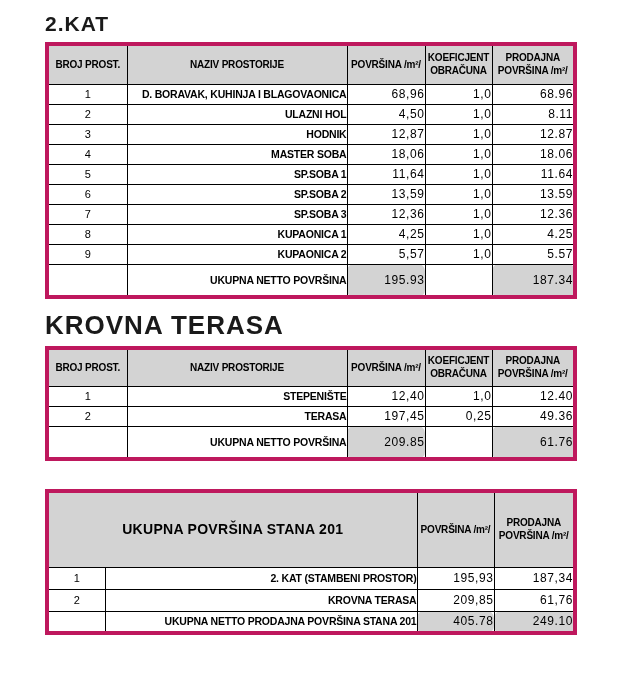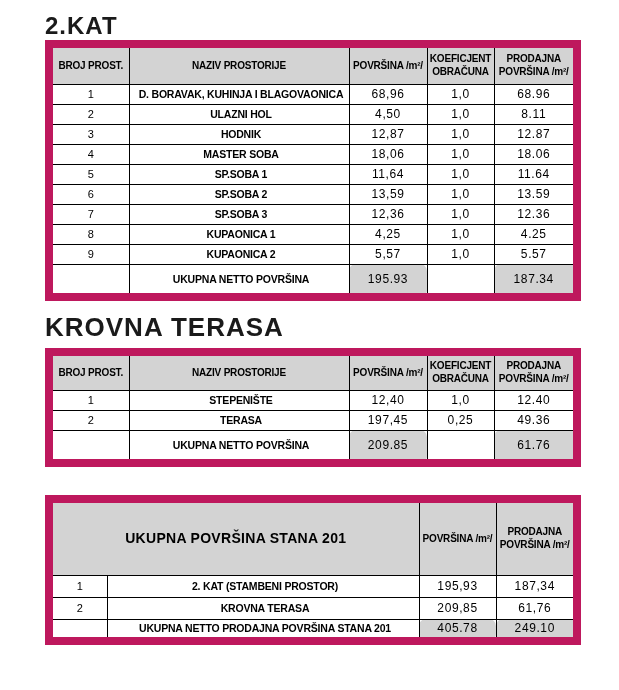--- a/index.html
+++ b/index.html
@@ -9,34 +9,35 @@
     font-family: "Liberation Sans", sans-serif;
     color: #000;
     overflow: hidden;
   }
   .page {
     width: 619px; height: 690px;
     padding: 12px 46px 0 45px;
   }
   .section-title {
     font-weight: bold;
-    font-size: 24px;
+    font-size: 21px;
     letter-spacing: 1px;
     color: #1a1a1a;
+    margin-bottom: 6px;
   }
   .section-title.second {
     font-size: 26px;
     margin-top: 11px;
     margin-bottom: 5px;
   }
   table.area-table {
     border-collapse: collapse;
     table-layout: fixed;
     width: 528px;
-    border: 8px solid #be185d;
+    border: 4px solid #be185d;
   }
   table.area-table th, table.area-table td {
     border: 1.5px solid #000;
     overflow: hidden;
     white-space: nowrap;
   }
   
   table.area-table thead th {
     background: #d3d3d3;
     font-weight: bold;
@@ -44,22 +45,22 @@
     line-height: 1.25;
     text-align: center;
     vertical-align: middle;
     letter-spacing: -0.2px;
   }
   .t-kat thead th { height: 40px; }
   .t-terasa thead th { height: 38px; }
   .hdr-line { display: block; }
   
   .c-broj { text-align: center; font-size: 11px; }
-  .c-naziv { text-align: center; font-weight: bold; font-size: 10.5px; padding-left: 4px; letter-spacing: -0.2px; margin-left: 48px; }
-  .c-val { text-align: center; font-size: 12px; letter-spacing: 0.6px; }
+  .c-naziv { text-align: right; font-weight: bold; font-size: 10.5px; padding-left: 4px; letter-spacing: -0.2px; margin-left: 48px; }
+  .c-val { text-align: right; font-size: 12px; letter-spacing: 0.6px; }
   
   .t-kat tbody td { height: 20px; }
   .t-terasa tbody td { height: 20px; }
   .t-kat tbody.total-body td, .t-terasa tbody.total-body td { height: 33px; }
   .total-label { font-weight: bold; }
   .shaded { background: #d3d3d3; border-radius: 7px; }
   
   .t-sum { margin-top: 28px; }
   .t-sum thead th { height: 76px; }
   .t-sum th.sum-title {

